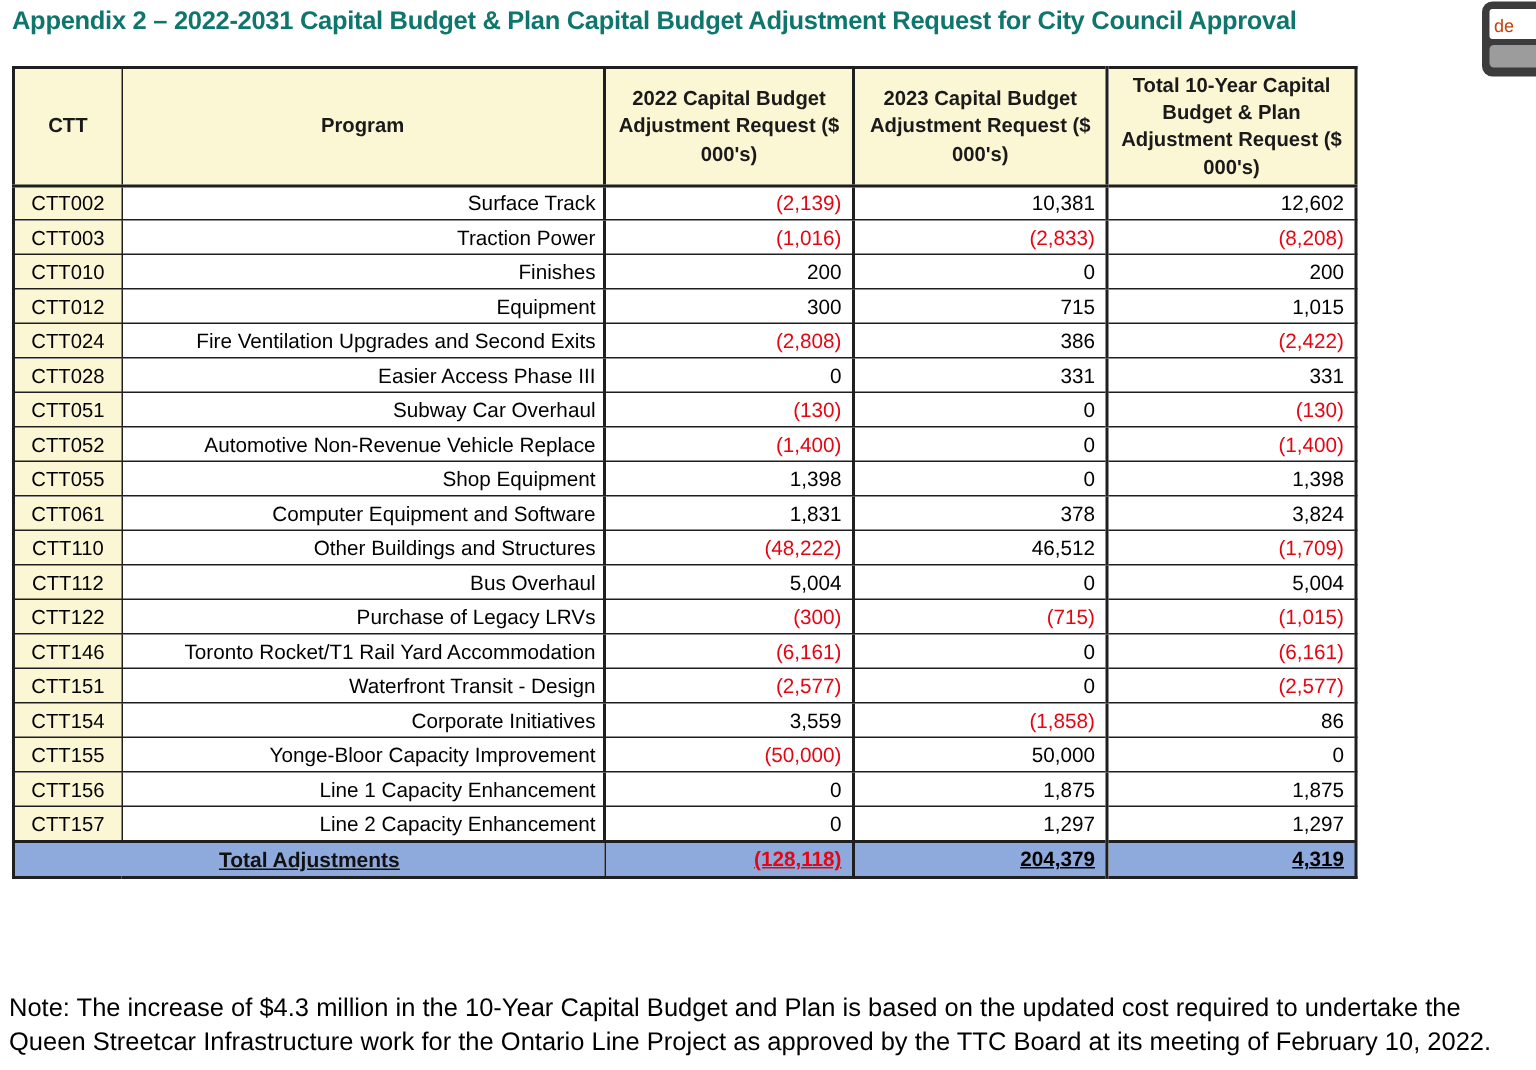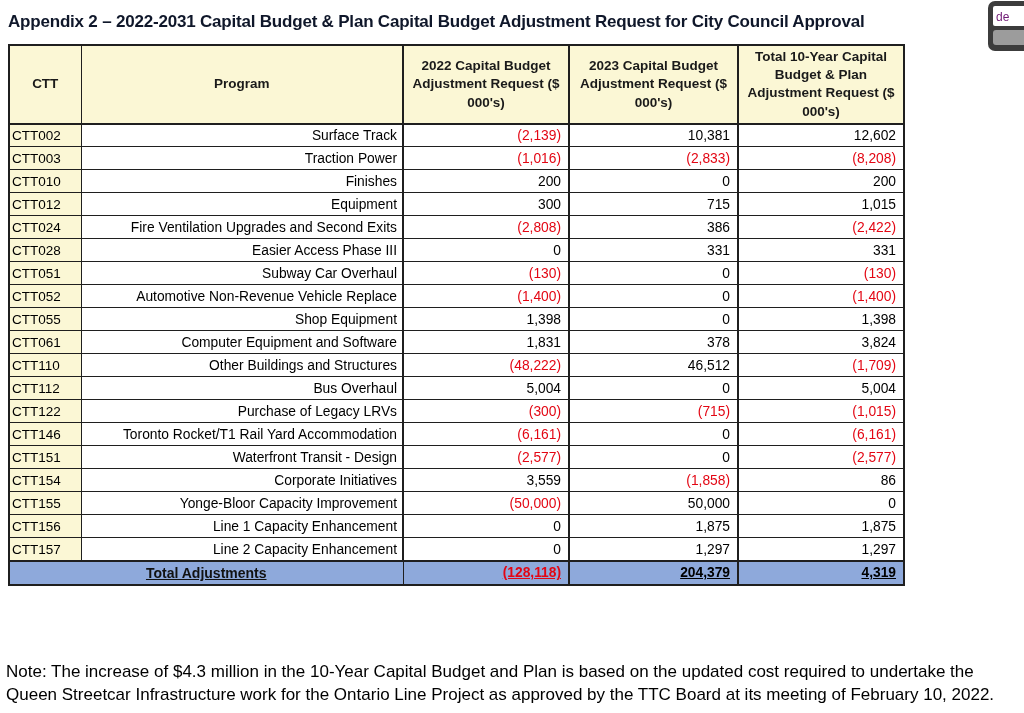--- a/index.html
+++ b/index.html
@@ -4,31 +4,30 @@
 <style>
   * { margin:0; padding:0; box-sizing:border-box; }
   html,body { background:#ffffff; }
   body {
     width:1024px; height:713px; position:relative; overflow:hidden;
     font-family:"Liberation Sans", sans-serif; color:#000;
   }
   .page-title {
     position:absolute; top:4px; left:8px; width:960px;
     font-size:17px; font-weight:bold; letter-spacing:-0.2px;
-    color:#0f172a;
-    margin-top:8px;
+    color:#0f766e;
   }
   
   .overlay-widget {
     position:absolute; top:1px; right:0; width:36px; height:50px;
     background:#3c3c3c; border-radius:7px 0 0 7px; padding:5px 0 5px 5px;
   }
   .overlay-widget .ow-text {
     background:#ffffff; height:20px; border-radius:2px 0 0 2px;
-    font-size:12px; color:#701a75; padding:4px 0 0 3px; line-height:14px;
+    font-size:12px; color:#c2410c; padding:4px 0 0 3px; line-height:14px;
   }
   .overlay-widget .ow-button {
     background:#9c9c9c; height:15px; margin-top:4px; border-radius:3px 0 0 3px;
   }
 
   table.budget {
     position:absolute; top:44px; left:8px; width:895px;
     border-collapse:collapse; table-layout:fixed;
     font-size:14px;
   }
@@ -47,21 +46,21 @@
   table.budget td:nth-child(4), table.budget th:nth-child(4),
   table.budget td:nth-child(5), table.budget th:nth-child(5) { border-left:2px solid #1f1f1f; }
 
   table.budget thead th {
     background:#fbf7d5; font-weight:bold; font-size:13.5px;
     text-align:center; vertical-align:middle; height:77px;
     white-space:normal; line-height:1.35; padding:2px 6px; color:#1a1a1a;
   }
   table.budget tbody tr { height:23px; }
   table.budget tbody td.ctt {
-    background:#fbf7d5; text-align:left; font-size:13.5px; padding:1px 2px;
+    background:#fbf7d5; text-align:center; font-size:13.5px; padding:1px 2px;
   }
   table.budget tbody td.program { text-align:right; padding:1px 5px; font-size:13.8px; }
   table.budget tbody td.num { text-align:right; padding:1px 7px; font-size:13.8px; }
   td.neg { color:#e30613; }
 
   table.budget tr.total-row { height:24px; }
   table.budget tr.total-row td {
     background:#8ea9db; font-weight:bold; border-top:2px solid #1f1f1f;text-decoration:underline;
   }
   table.budget tr.total-row td.total-label {

